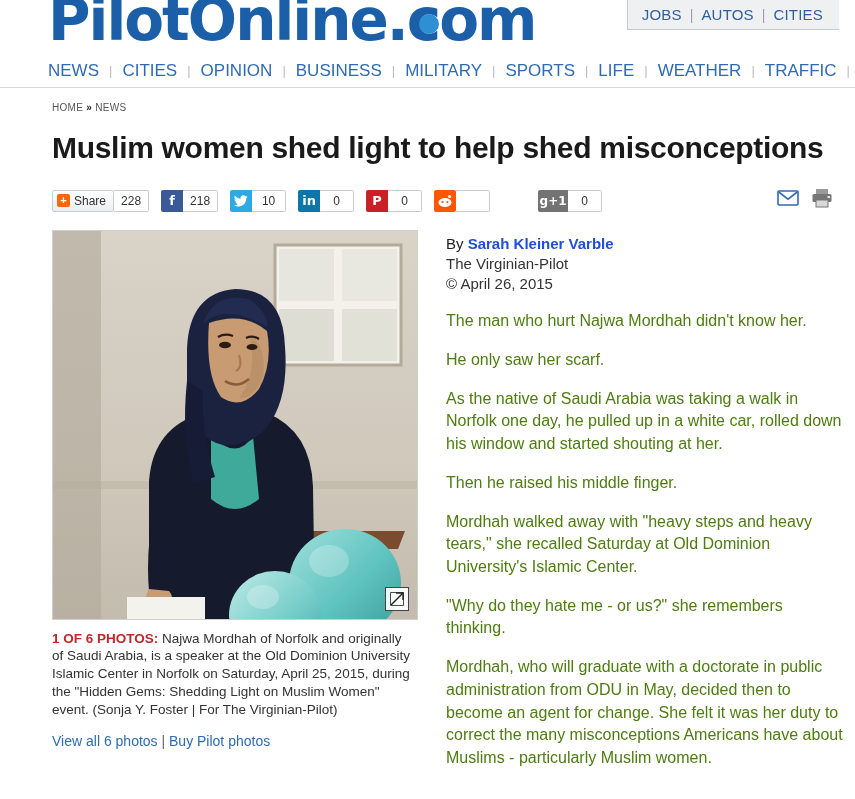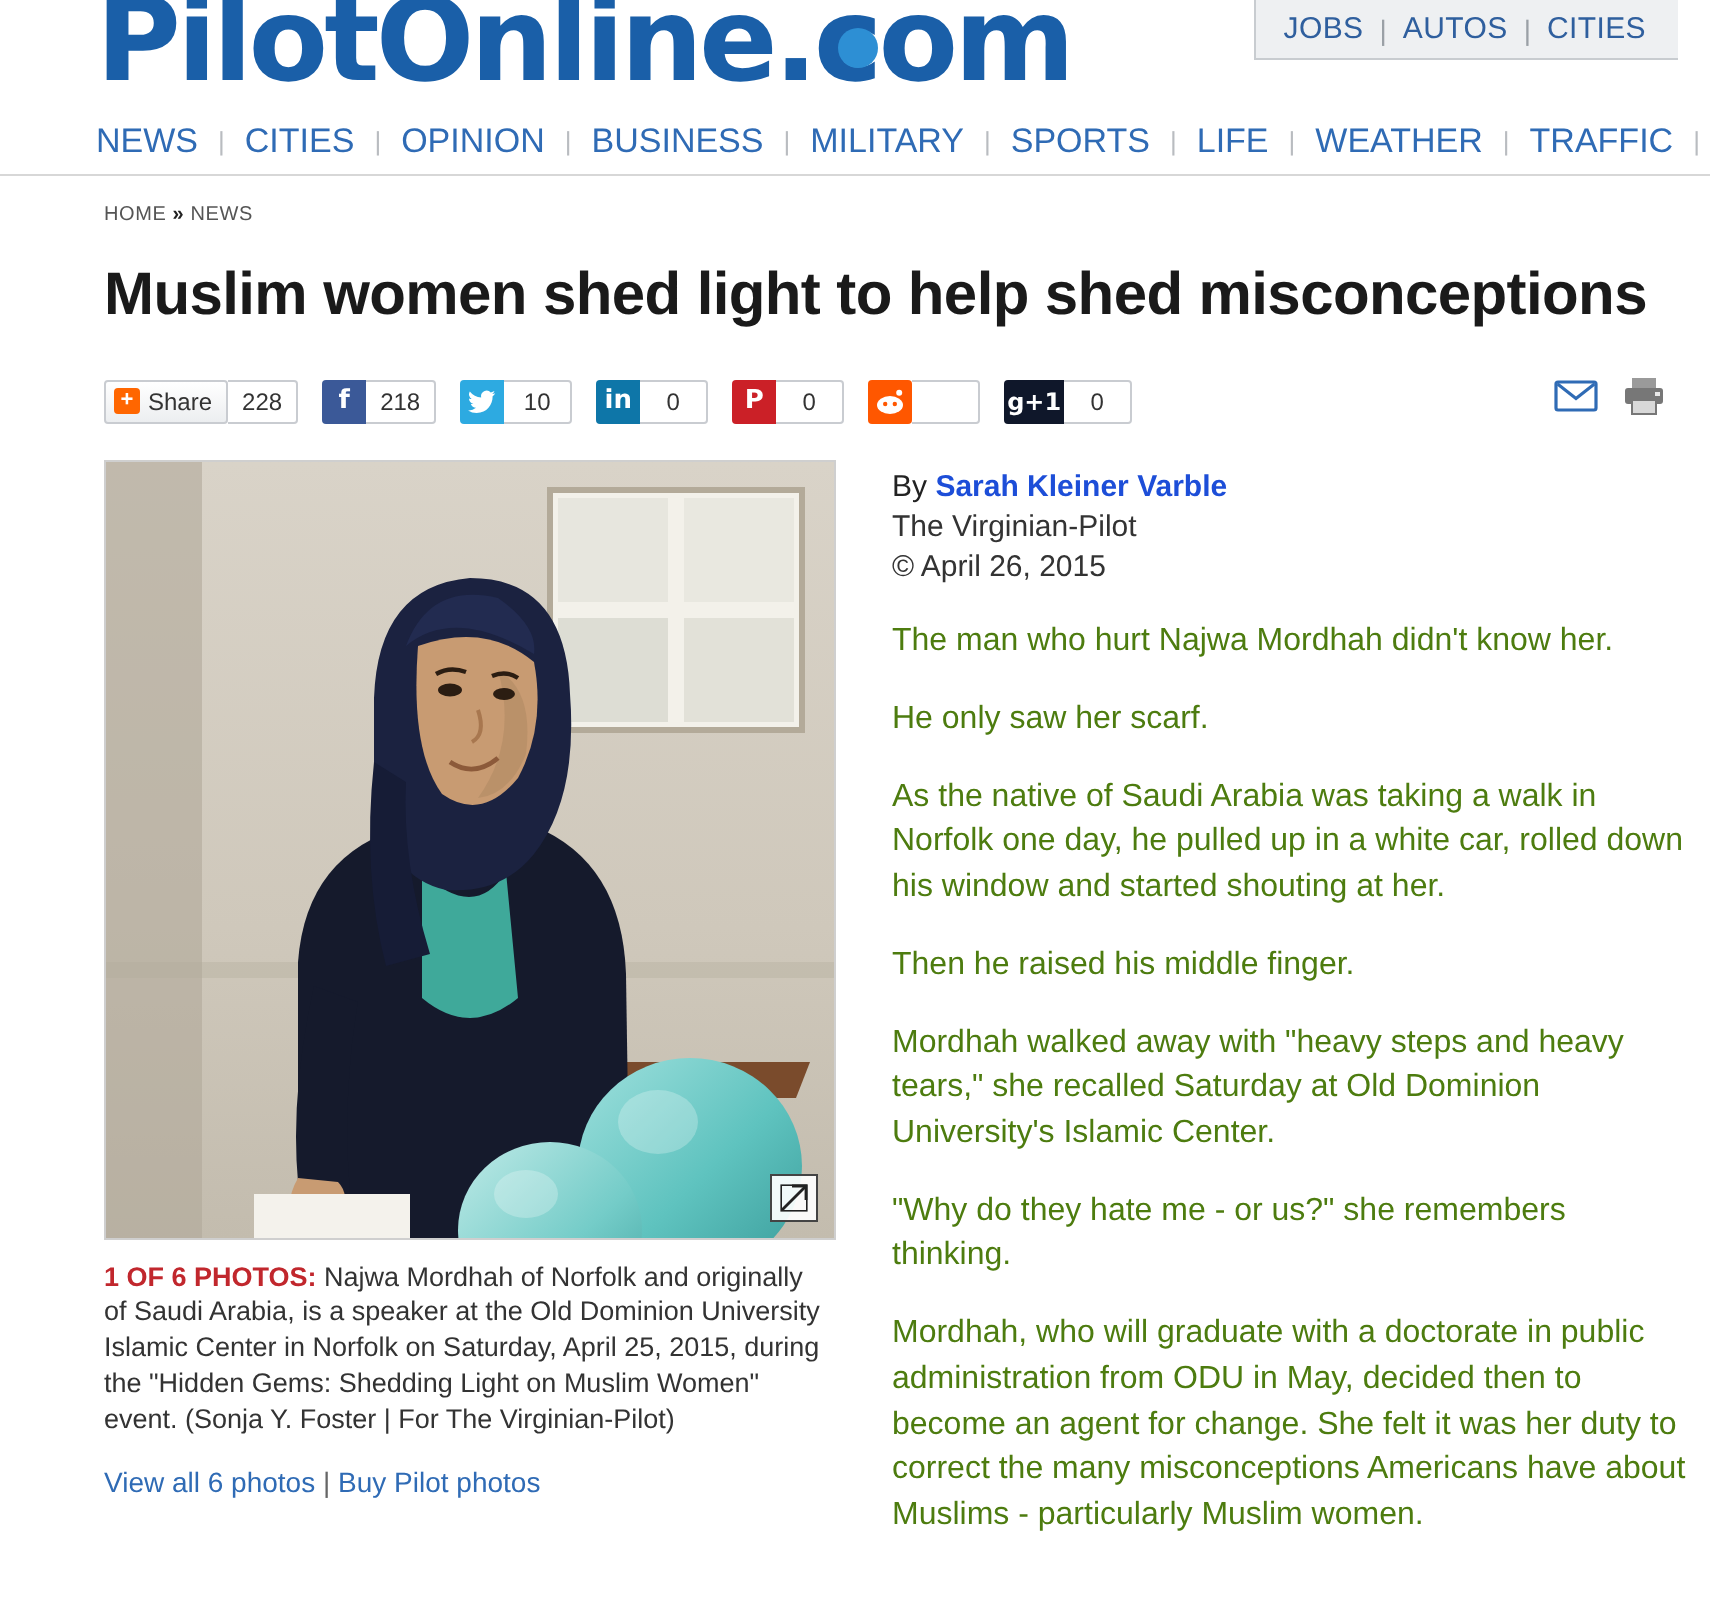--- a/index.html
+++ b/index.html
@@ -162,21 +162,21 @@
     font-weight: bold;
     font-family: "DejaVu Sans", sans-serif;
     border-radius: 2px 0 0 2px;
   }
   .share-item { display: flex; align-items: center; margin-left: 12px; }
   .fb { background: #3b5998; }
   .tw { background: #2daae1; }
   .li { background: #0e76a8; }
   .pin { background: #cb2027; }
   .reddit { background: #ff5700; }
-  .gplus { background: #0f172a; font-size: 12px; }
+  .gplus { background: #737373; font-size: 12px; margin-left: 36px; }
 
   .sharebar-right {
     position: absolute;
     right: 22px;
     top: 0;
     display: flex;
     align-items: center;
     gap: 12px;
   }
   .icon-btn { cursor: pointer; }

